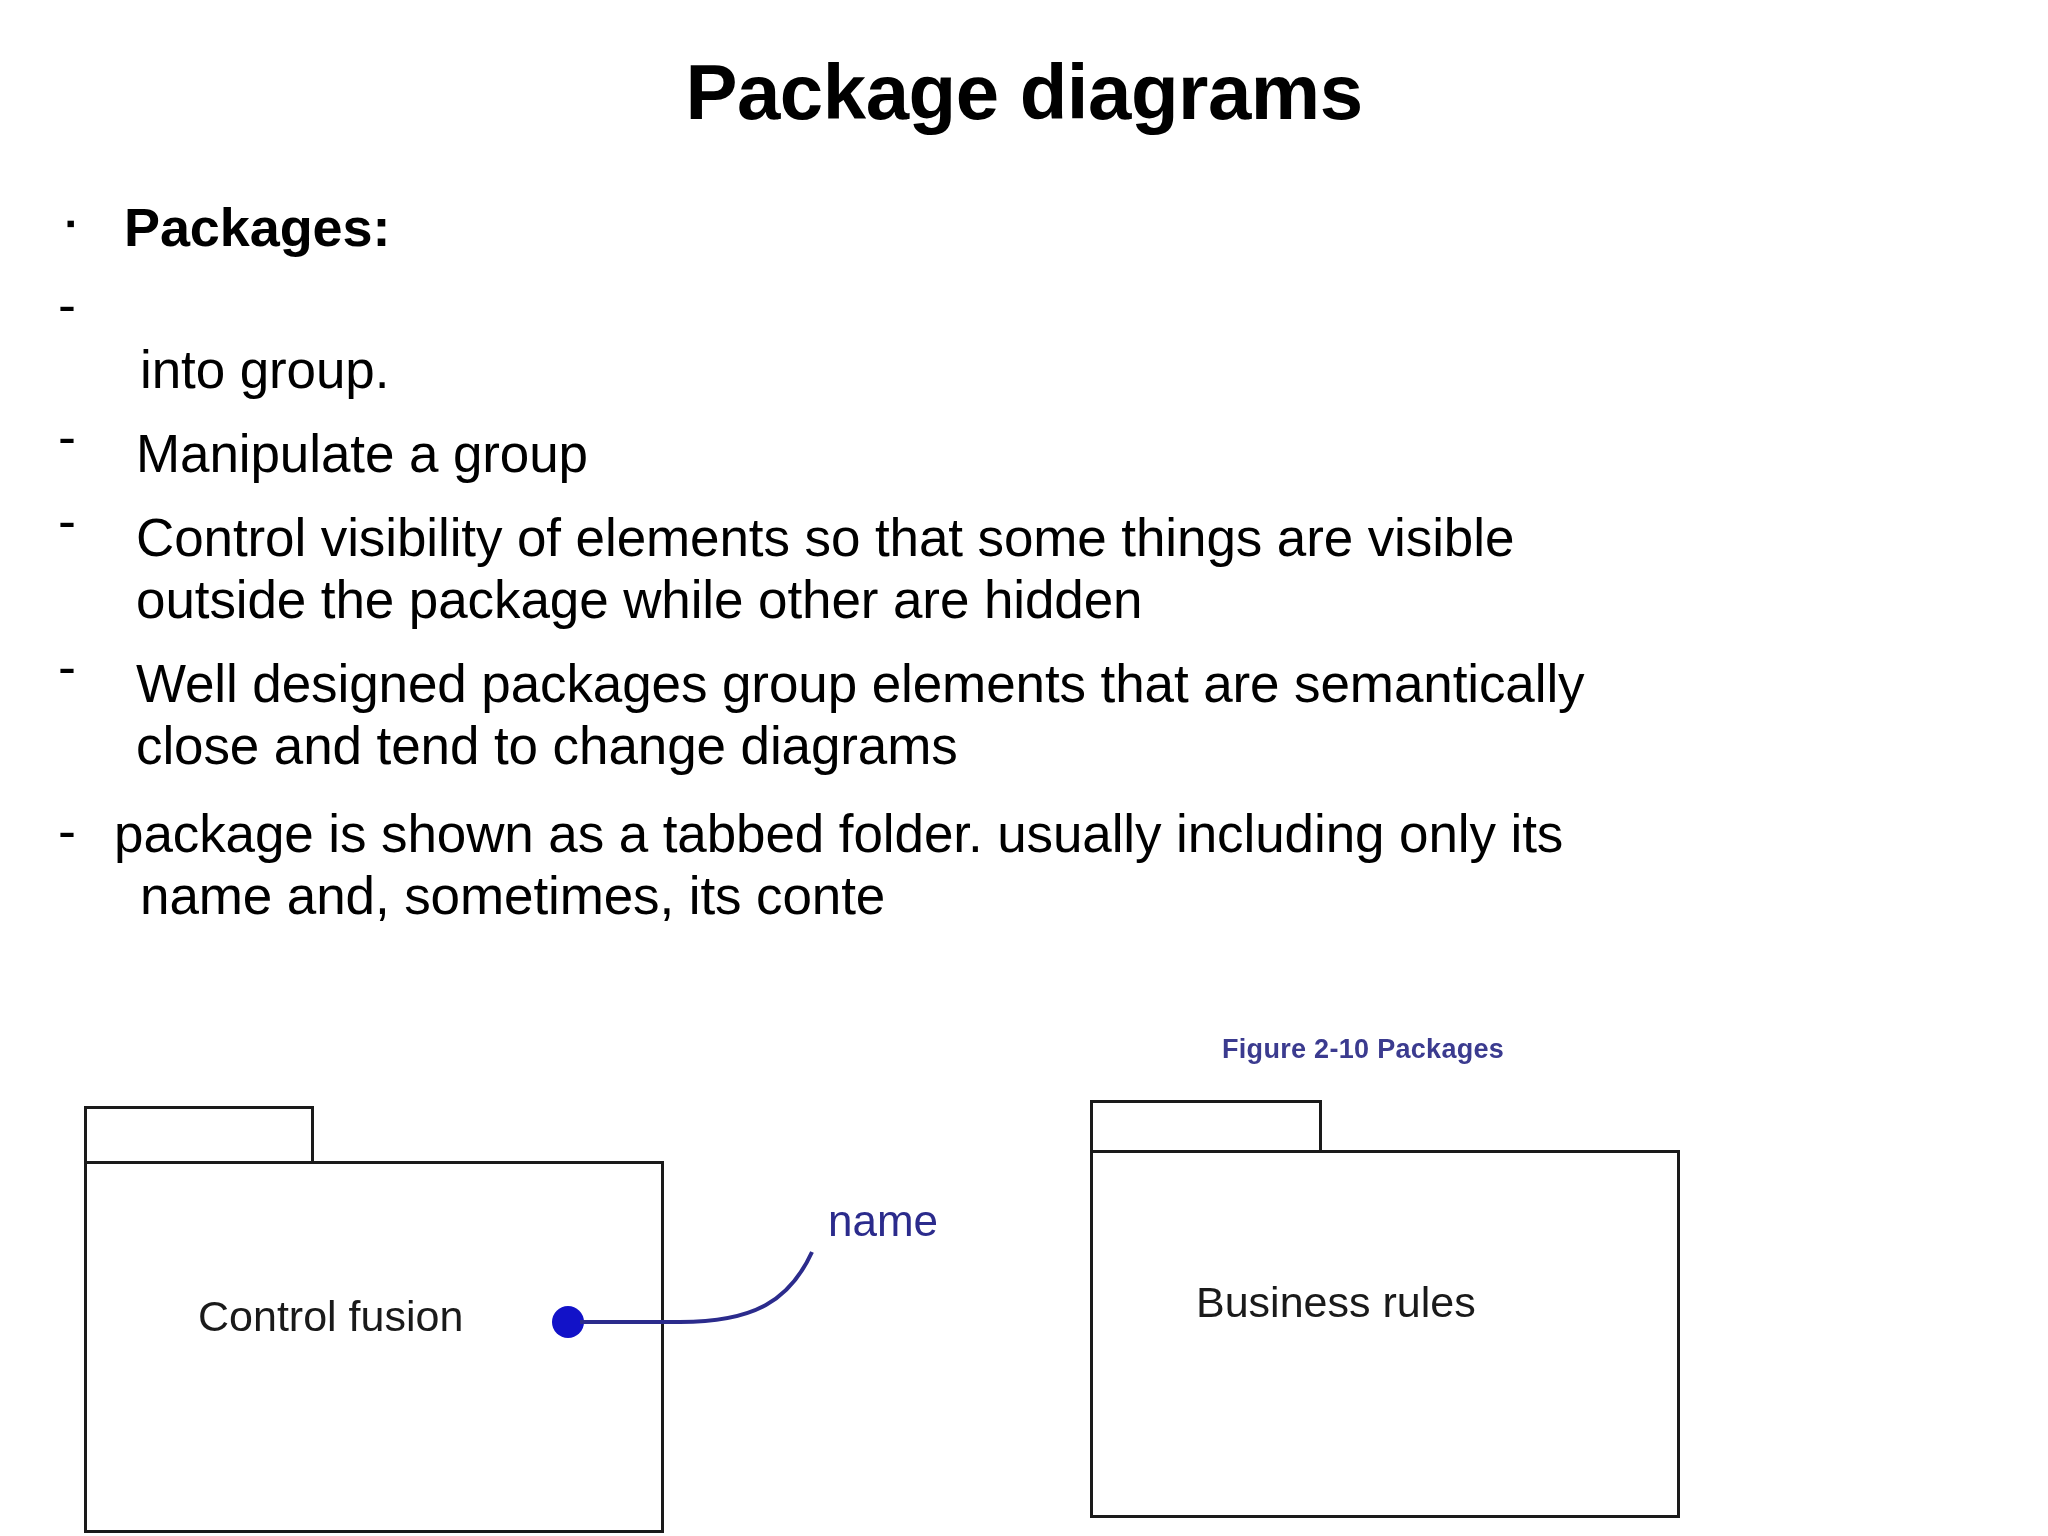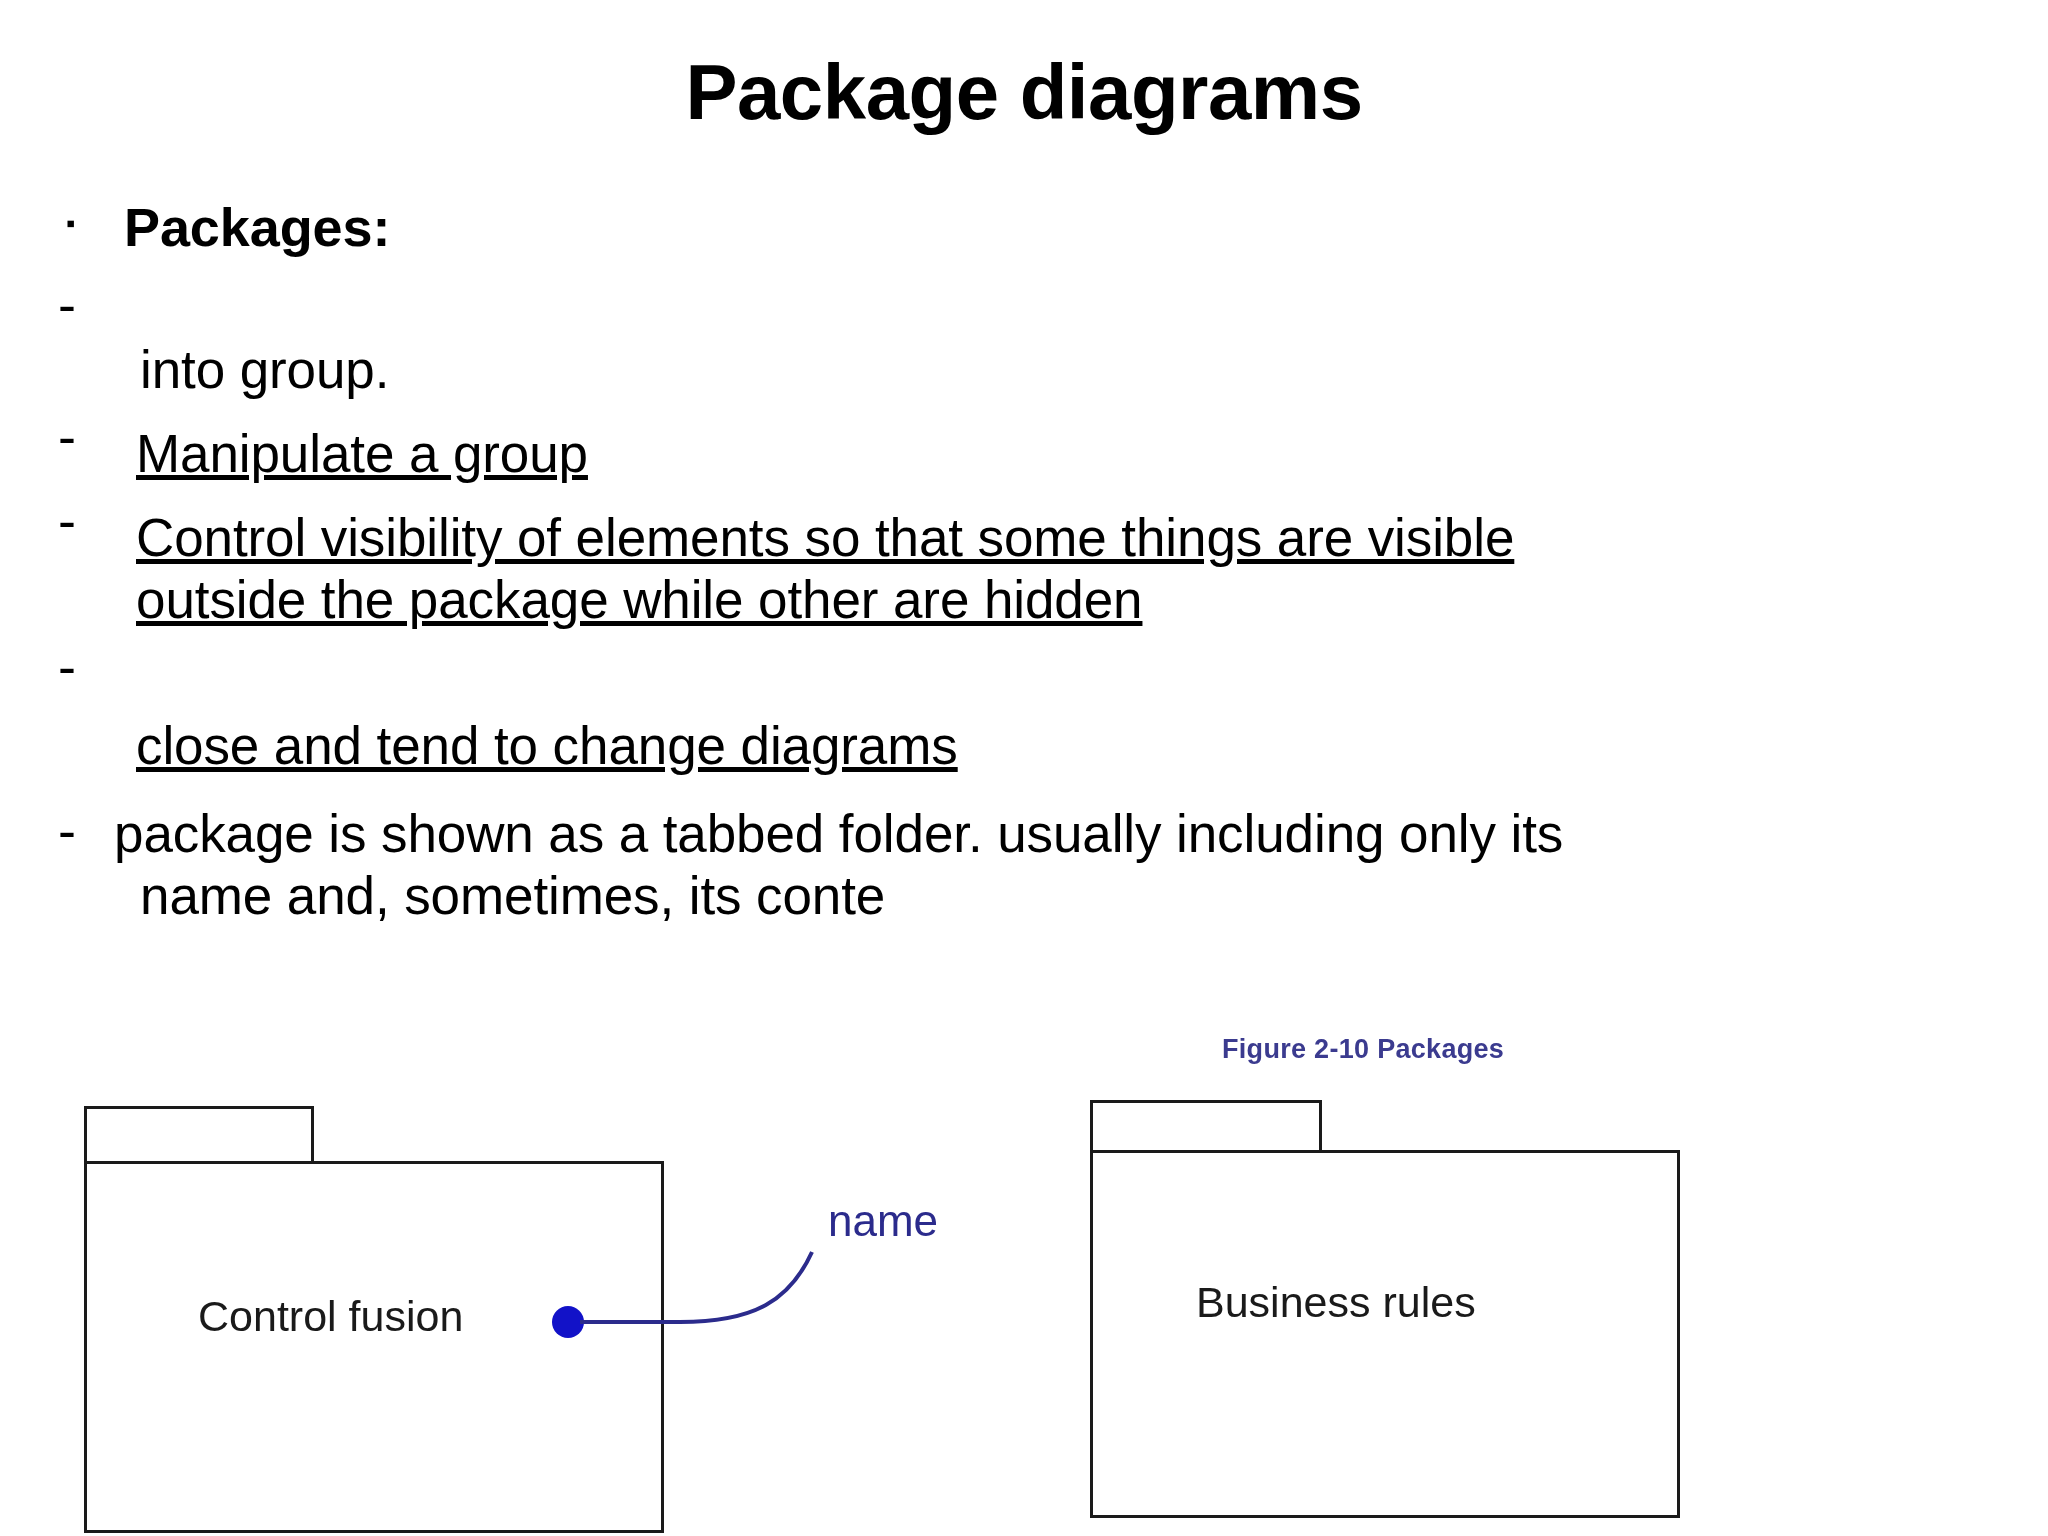--- a/index.html
+++ b/index.html
@@ -87,21 +87,21 @@
   }
 
   .b-packages   { margin-top: 0px; }
   .b-general    { margin-top: 18px; }
   .b-manip      { margin-top: 22px; }
   .b-control    { margin-top: 22px; }
   .b-welldesign { margin-top: 22px; }
   .b-tabbed     { margin-top: 26px; }
 
   .indent-1 { padding-left: 2px; }
-  .indent-2 { padding-left: 22px; text-decoration: underline; }
+  .indent-2 { padding-left: 22px; }
 
   
   .figure-caption {
     position: absolute;
     left: 1222px;
     top: 1034px;
     font-size: 27px;
     font-weight: bold;
     color: #3b3b8f;
     letter-spacing: 0.3px;
@@ -203,21 +203,21 @@
       <span class="marker dash-raised">-</span>
       <span class="txt indent-2">
         <span>Control visibility of elements so that some things are visible</span><br>
         <span>outside  the package while other are hidden</span>
       </span>
     </div>
 
     <div class="blk b-welldesign">
       <span class="marker dash-raised">-</span>
       <span class="txt indent-2">
-        <br>
+        <span>Well designed packages group elements that are semantically</span><br>
         <span>close and tend to  change diagrams</span>
       </span>
     </div>
 
     <div class="blk b-tabbed">
       <span class="marker">-</span>
       <span class="txt">
         <span>package is shown as a tabbed folder. usually including only its</span><br>
         <span class="clip-line" style="display:inline-block;padding-left:26px;">name and, sometimes, its conte</span>
       </span>

